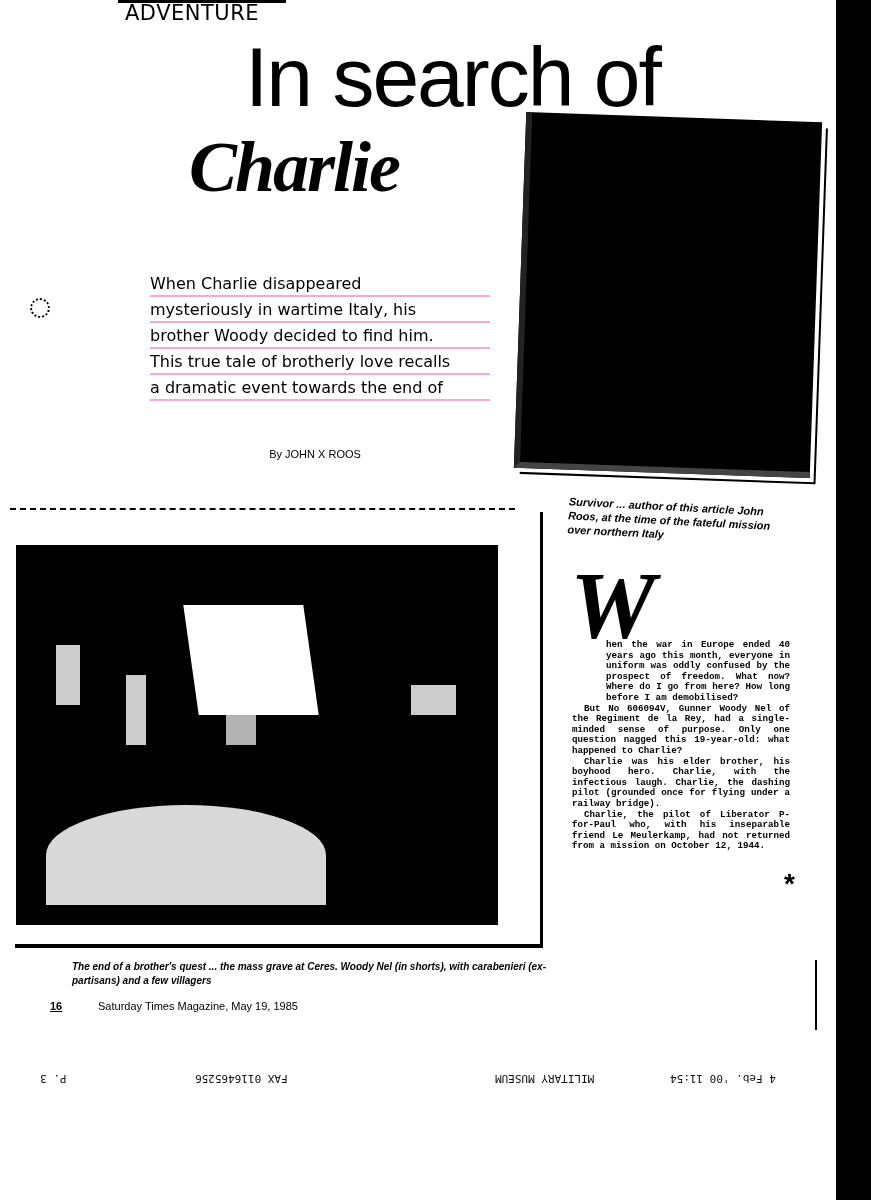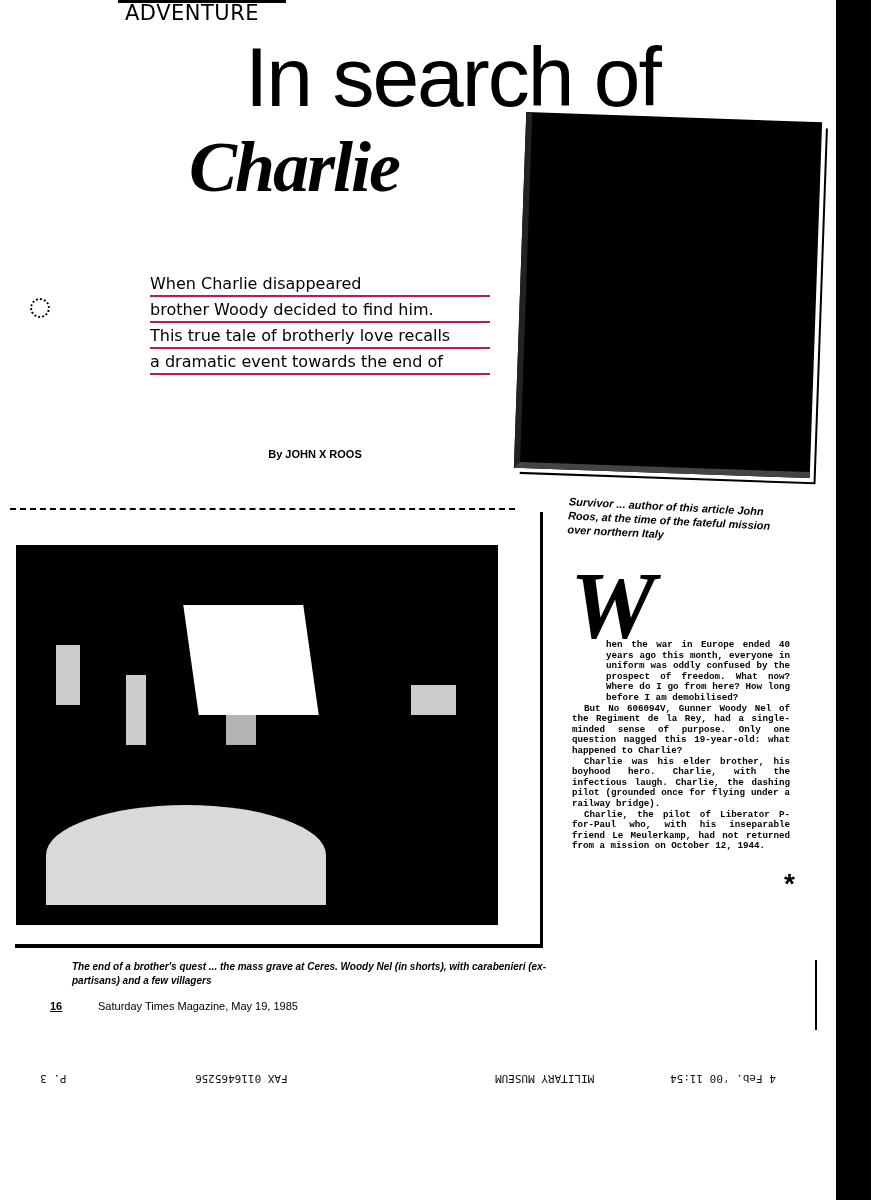--- a/index.html
+++ b/index.html
@@ -3,22 +3,22 @@
 <meta charset="utf-8">
 <style>
   html,body{margin:0;padding:0;}
   body{width:871px;height:1200px;background:#fff;position:relative;overflow:hidden;font-family:"Liberation Sans",sans-serif;color:#000;}
   .abs{position:absolute;}
   .section-label{left:125px;top:0;font-family:"DejaVu Sans",sans-serif;font-weight:normal;font-size:21px;letter-spacing:0.5px;line-height:26px;}
   .section-bar{left:118px;top:0;width:168px;height:3px;background:#000;}
   .title1{left:245px;top:32px;font-family:Liberation Sans, sans-serif;font-size:84px;line-height:90px;letter-spacing:-2px;}
   .title2{left:155px;top:112px;font-family:"Liberation Serif",serif;font-style:italic;font-weight:bold;font-size:72px;line-height:110px;letter-spacing:-2px;margin-left:34px;}
   .standfirst{left:150px;top:272px;width:340px;}
-  .standfirst .ln{font-family:"DejaVu Sans",sans-serif;font-size:16px;line-height:23px;border-bottom:2px solid #be185d;white-space:nowrap;margin-bottom:1px;}
-  .byline{left:140px;top:447px;width:350px;text-align:center;font-weight:bold;font-size:11px;line-height:14px;}
+  .standfirst .ln{font-family:"DejaVu Sans",sans-serif;font-size:16px;line-height:23px;border-bottom:2px solid #f9a8d4;white-space:nowrap;margin-bottom:1px;}
+  .byline{left:140px;top:447px;width:350px;text-align:center;font-weight:normal;font-size:11px;line-height:14px;}
   .portrait{left:520px;top:117px;width:290px;height:350px;background:#000;transform:rotate(2deg);border-left:6px solid #222;border-bottom:6px solid #444;box-shadow:4px 4px 0 #fff,6px 6px 0 #000;}
   .portrait-caption{left:568px;top:500px;width:220px;font-style:italic;font-weight:bold;font-size:11px;line-height:14px;transform:rotate(3deg);}
   .dash-rule{left:10px;top:508px;width:505px;height:0;border-top:2px dashed #000;}
   .photo-frame{left:15px;top:512px;width:525px;height:432px;border-right:3px solid #000;border-bottom:4px solid #000;}
   .photo{left:16px;top:545px;width:482px;height:380px;background:#000;overflow:hidden;}
   .photo .light{position:absolute;background:#fff;}
   .photo-caption{left:72px;top:960px;width:480px;font-style:italic;font-weight:bold;font-size:10px;line-height:14px;}
   .folio{left:50px;top:1000px;font-size:11px;font-weight:bold;text-decoration:underline;}
   .folio-pub{left:98px;top:1000px;font-size:11px;}
   .dropcap{left:570px;top:562px;font-family:"Liberation Serif",serif;font-style:italic;font-weight:bold;font-size:96px;line-height:88px;}
@@ -35,20 +35,21 @@
 <body>
 
 <div class="abs section-bar"></div>
 <div class="abs section-label">ADVENTURE</div>
 
 <div class="abs title1">In search of</div>
 <div class="abs title2">Charlie</div>
 
 <div class="abs standfirst">
   <div class="ln">When Charlie disappeared</div>
+  <div class="ln">mysteriously in wartime Italy, his</div>
   <div class="ln">brother Woody decided to find him.</div>
   <div class="ln">This true tale of brotherly love recalls</div>
   <div class="ln">a dramatic event towards the end of</div>
 </div>
 
 <div class="abs byline">
   <div>By JOHN X ROOS</div>
 </div>
 
 <div class="abs portrait"></div>

